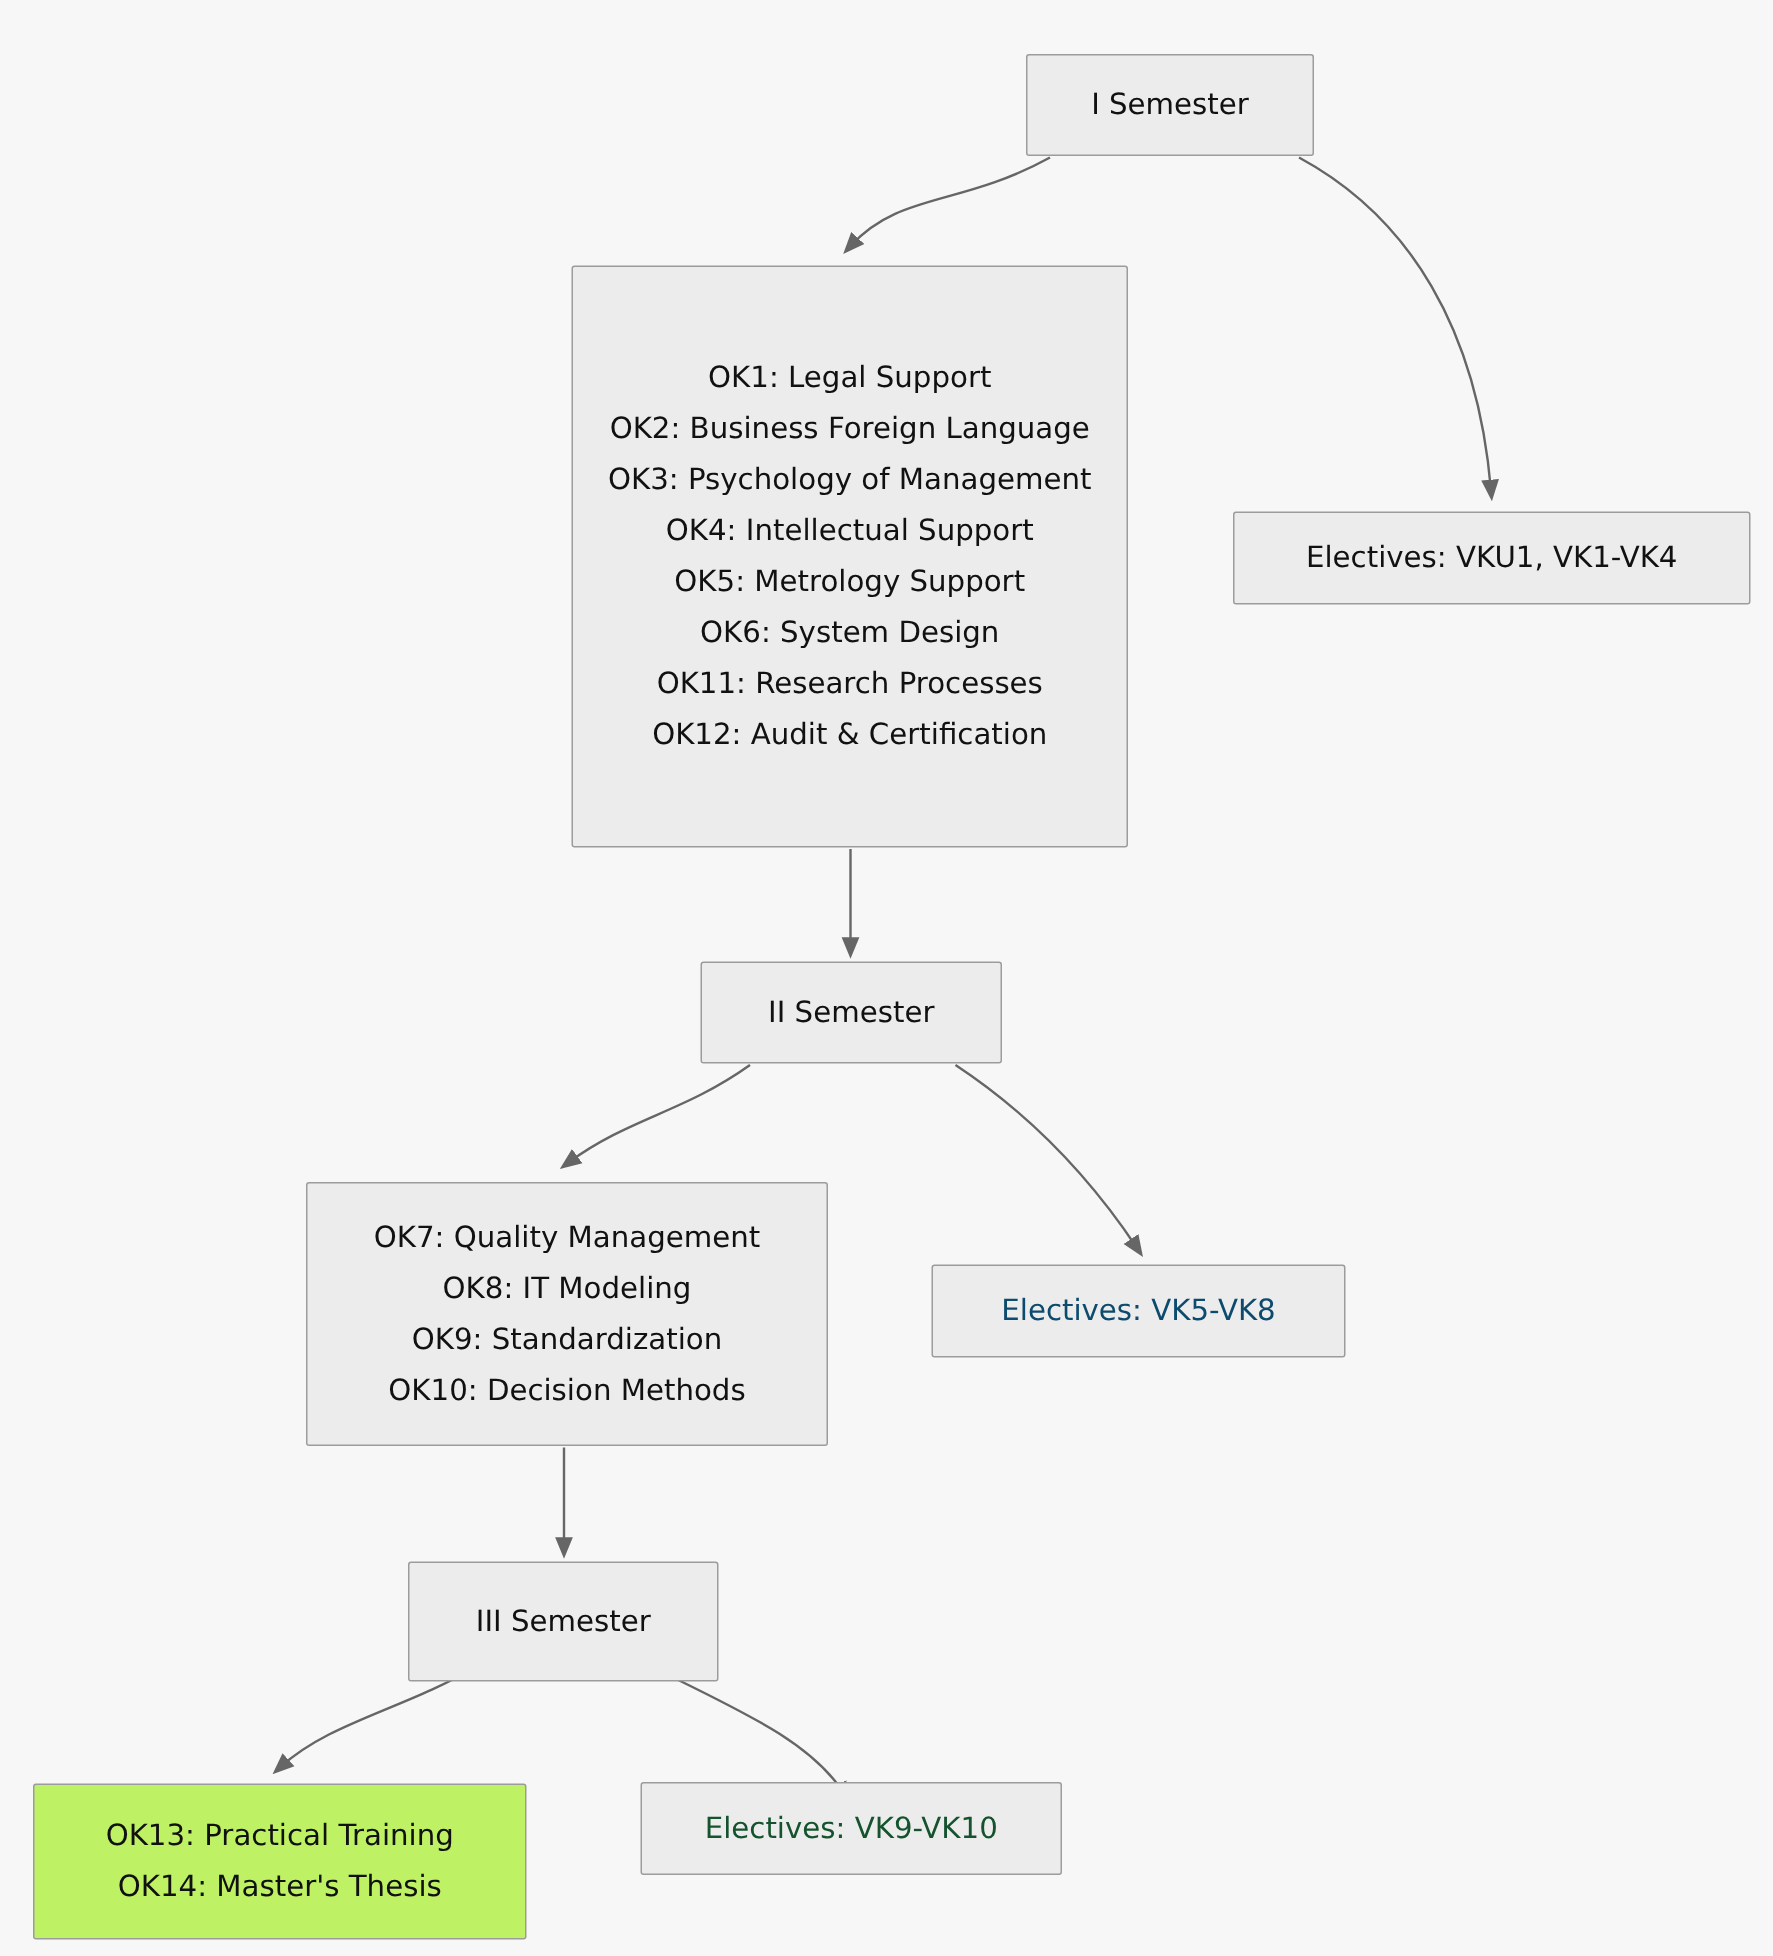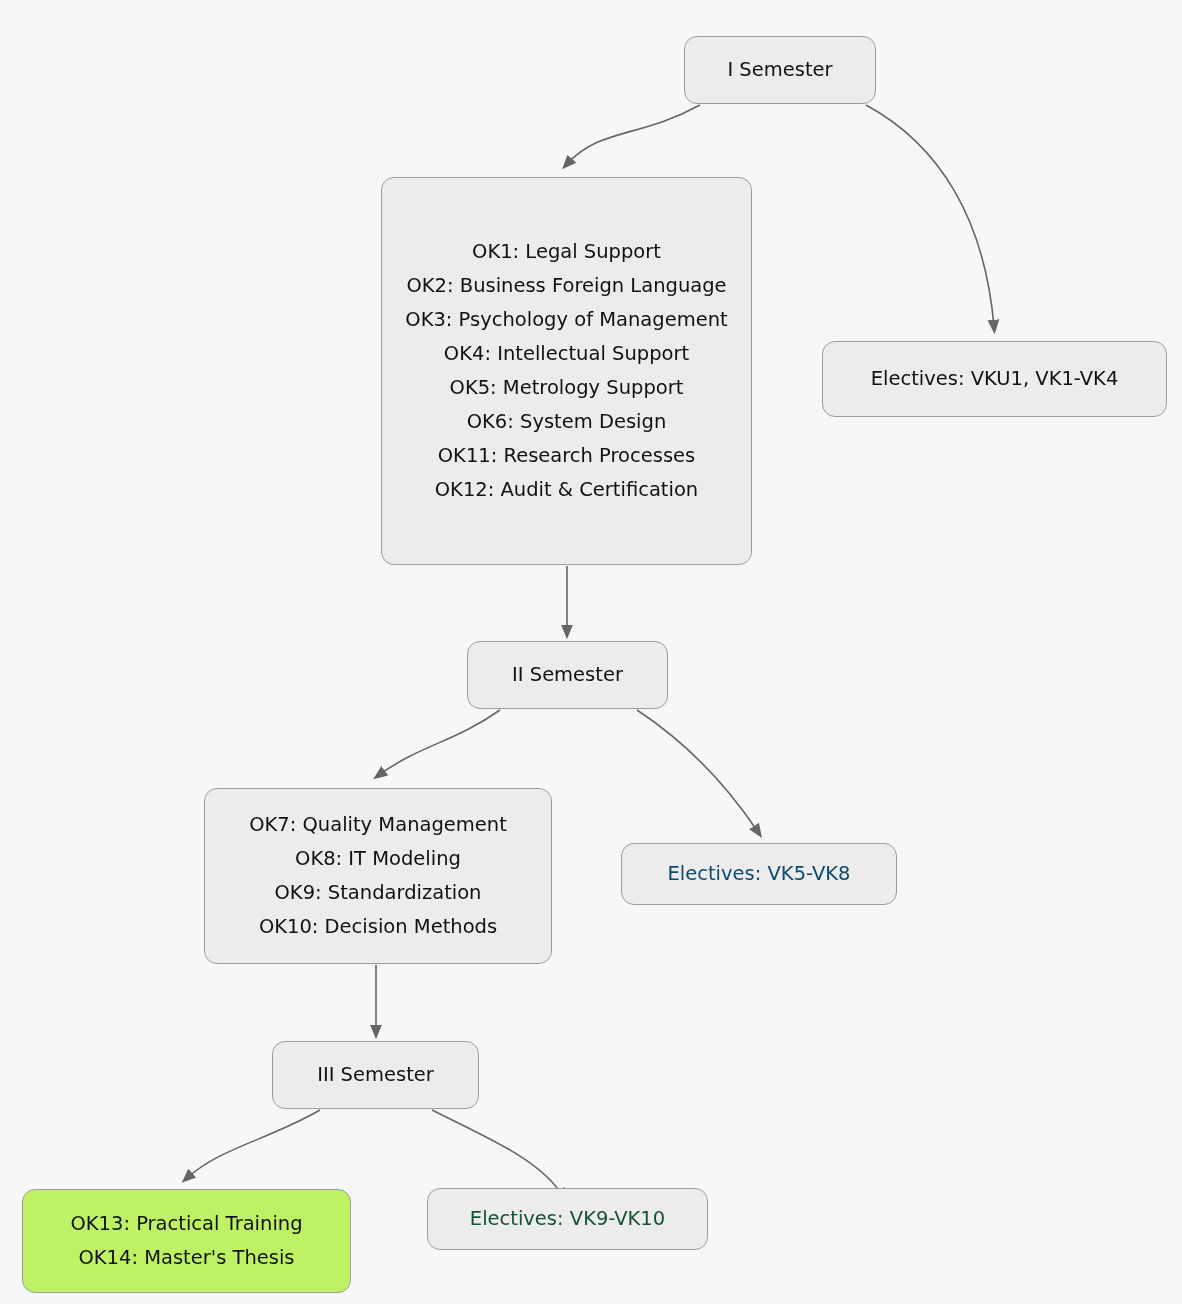--- a/index.html
+++ b/index.html
@@ -25,21 +25,21 @@
     top: 0;
     width: 1182px;
     height: 1304px;
     pointer-events: none;
   }
   .node {
     position: absolute;
     box-sizing: border-box;
     background: #ececec;
     border: 1.1px solid #9c9c9c;
-    border-radius: 13px;
+    border-radius: 2px;
     display: flex;
     flex-direction: column;
     align-items: center;
     justify-content: center;
     color: #111111;
     font-size: 19.5px;
     line-height: 34px;
     text-align: center;
     white-space: nowrap;
     z-index: 2;
@@ -87,36 +87,36 @@
       <div class="node wrapbox" style="left: 381px; top: 177px; width: 371px; height: 388px; background: rgb(236, 236, 236); border-color: rgb(156, 156, 156); color: rgb(17, 17, 17);">
         <span class="line">OK1: Legal Support</span>
         <span class="line">OK2: Business Foreign Language</span>
         <span class="line">OK3: Psychology of Management</span>
         <span class="line">OK4: Intellectual Support</span>
         <span class="line">OK5: Metrology Support</span>
         <span class="line">OK6: System Design</span>
         <span class="line">OK11: Research Processes</span>
         <span class="line">OK12: Audit &amp; Certification</span>
       </div>
-      <div class="node" style="left: 822px; top: 341px; width: 345px; height: 76px; background: rgb(236, 236, 236); border-color: rgb(156, 156, 156); color: rgb(17, 17, 17);">
+      <div class="node" style="left: 822px; top: 341px; width: 345px; height: 62px; background: rgb(236, 236, 236); border-color: rgb(156, 156, 156); color: rgb(17, 17, 17);">
         <span class="line">Electives: VKU1, VK1-VK4</span>
       </div>
       <div class="node" style="left: 467px; top: 641px; width: 201px; height: 68px; background: rgb(236, 236, 236); border-color: rgb(156, 156, 156); color: rgb(17, 17, 17);">
         <span class="line">II Semester</span>
       </div>
       <div class="node" style="left: 204px; top: 788px; width: 348px; height: 176px; background: rgb(236, 236, 236); border-color: rgb(156, 156, 156); color: rgb(17, 17, 17);">
         <span class="line">OK7: Quality Management</span>
         <span class="line">OK8: IT Modeling</span>
         <span class="line">OK9: Standardization</span>
         <span class="line">OK10: Decision Methods</span>
       </div>
       <div class="node" style="left: 621px; top: 843px; width: 276px; height: 62px; background: rgb(236, 236, 236); border-color: rgb(156, 156, 156); color: #0c4a6e;">
         <span class="line">Electives: VK5-VK8</span>
       </div>
-      <div class="node" style="left: 272px; top: 1041px; width: 207px; height: 68px; background: rgb(236, 236, 236); border-color: rgb(156, 156, 156); color: rgb(17, 17, 17);">
+      <div class="node" style="left: 272px; top: 1041px; width: 207px; height: 80px; background: rgb(236, 236, 236); border-color: rgb(156, 156, 156); color: rgb(17, 17, 17);">
         <span class="line">III Semester</span>
       </div>
       <div class="node" style="left: 22px; top: 1189px; width: 329px; height: 104px; background: #bef264; border-color: rgb(156, 156, 156); color: rgb(17, 17, 17);">
         <span class="line">OK13: Practical Training</span>
         <span class="line">OK14: Master's Thesis</span>
       </div>
       <div class="node" style="left: 427px; top: 1188px; width: 281px; height: 62px; background: rgb(236, 236, 236); border-color: rgb(156, 156, 156); color: #14532d;">
         <span class="line">Electives: VK9-VK10</span>
       </div>
     </div>

